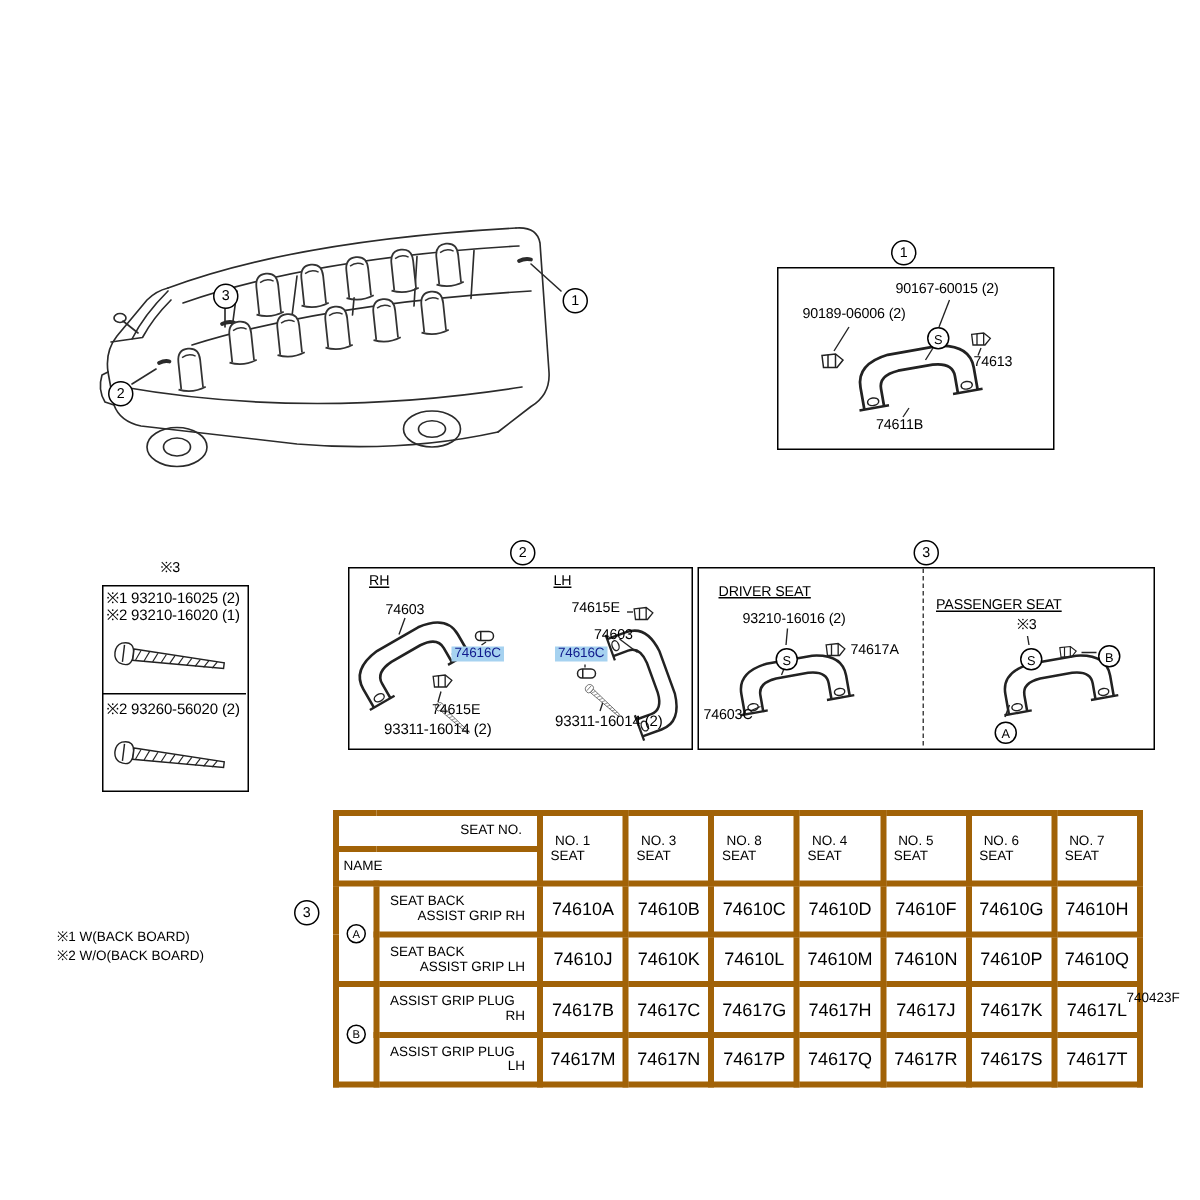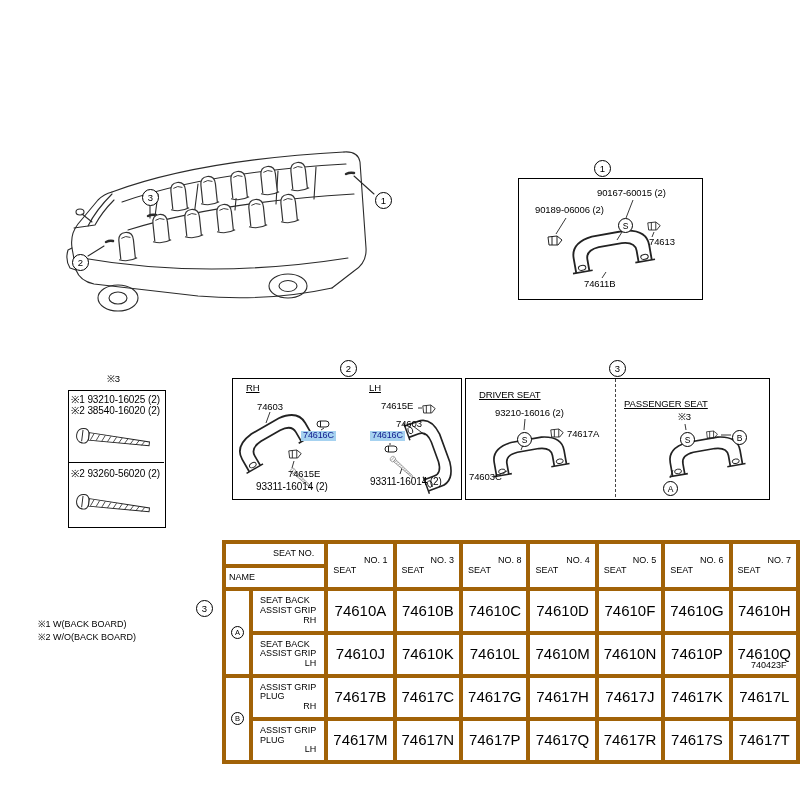--- a/index.html
+++ b/index.html
@@ -12,24 +12,24 @@
   .u{text-decoration:underline;}
   .hl{background:#a6d2f0;color:#101a8c;padding:0 2px;font-size:9px;}
   .cnum{position:absolute;width:15px;height:15px;border:1px solid #000;border-radius:50%;
         display:flex;align-items:center;justify-content:center;font-size:9.5px;background:#fff;z-index:3;}
   .cletter{position:absolute;width:13px;height:13px;border:1px solid #000;border-radius:50%;
         display:flex;align-items:center;justify-content:center;font-size:8.5px;background:#fff;z-index:3;}
   .dash{position:absolute;border-left:1px dashed #444;width:0;}
   .note{position:absolute;font-size:9px;white-space:nowrap;}
   #parts-table{position:absolute;left:222px;top:540px;border-collapse:collapse;table-layout:fixed;background:#fff;}
   #parts-table td{border:4px solid #a16207;padding:5px;font-size:9px;line-height:1.08;vertical-align:middle;overflow:hidden;}
-  #parts-table .val{text-align:center;font-size:15px;}
+  #parts-table .val{text-align:center;font-size:12px;}
   .corner-t{text-align:right;padding-right:10px !important;}
   .corner-b{text-align:left;padding-left:3px !important;}
-  .colhead .ch1{text-align:right;padding-left:3px;}
+  .colhead .ch1{text-align:left;padding-left:3px;}
   .colhead .ch2{text-align:left;padding-right:8px;}
   .mk{text-align:center;}
   .circ{display:inline-flex;width:11px;height:11px;border:1px solid #000;border-radius:50%;
         align-items:center;justify-content:center;font-size:7.5px;background:#fff;}
   .nm .n1{padding-left:2px;}
   .nm .n2{text-align:right;padding-right:3px;}
 </style>
 </head>
 <body>
 
@@ -153,21 +153,21 @@
   <div class="art" style="left:68px;top:462px;width:96px;border-top:1px solid #000"></div>
   <svg class="art" style="left:68px;top:390px" width="96" height="136" viewBox="0 0 96 136">
     <g transform="translate(10,34) rotate(7)">
         <use href="#sym-screw" width="76" height="22"></use>
       </g>
     <g transform="translate(10,100) rotate(7)">
         <use href="#sym-screw" width="76" height="22"></use>
       </g>
   </svg>
   <span class="lbl xs" style="left:71px;top:394px">※1 93210-16025 (2)</span>
-  <span class="lbl xs" style="left:71px;top:405px">※2 38540-16020 (2)</span>
+  <span class="lbl xs" style="left:71px;top:405px">※2 93210-16020 (1)</span>
   <span class="lbl xs" style="left:71px;top:468px">※2 93260-56020 (2)</span>
 
   <span class="cnum" style="left:340px;top:360px">2</span>
   <div class="box" style="left:232px;top:378px;width:228px;height:120px"></div>
   <svg class="art" style="left:232px;top:378px" width="228" height="120" viewBox="0 0 228 120">
     <g fill="none" stroke="#222" stroke-width="0.9">
       <line x1="38" y1="34" x2="34" y2="45"></line>
       <line x1="181" y1="48" x2="193" y2="57"></line>
       <line x1="89" y1="52" x2="92" y2="50"></line>
       <line x1="158" y1="65" x2="158" y2="67"></line>

